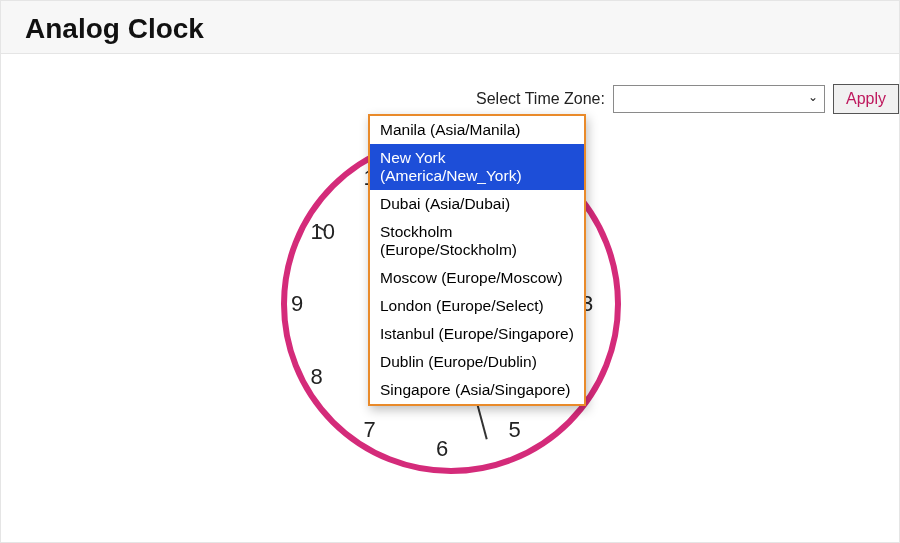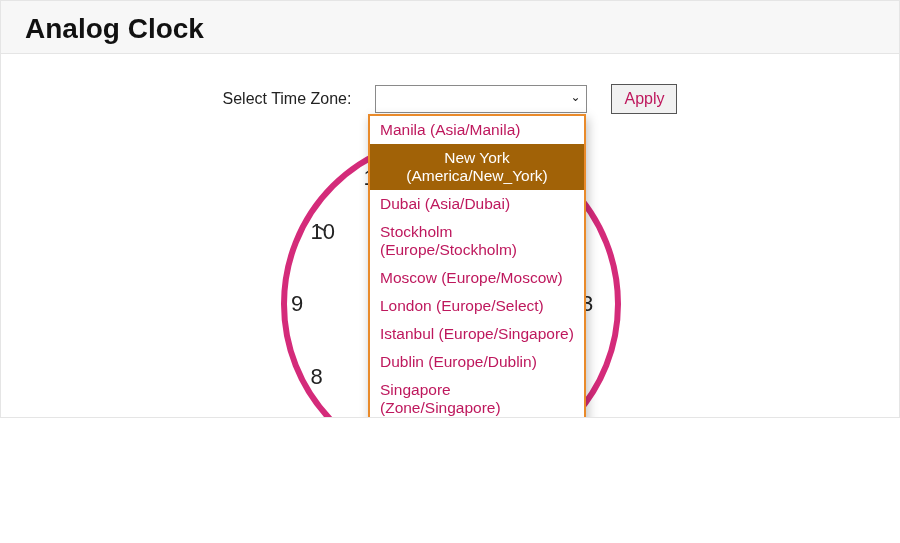--- a/index.html
+++ b/index.html
@@ -4,21 +4,21 @@
 <style>
   * { box-sizing: border-box; }
   body {
     margin: 0;
     font-family: "Segoe UI", Arial, sans-serif;
     background: #fff;
     color: #222;
   }
   .page {
     width: 900px;
-    height: 418px;
+    height: 543px;
     overflow: hidden;
     position: relative;
     border: 1px solid #e5e5e5;
   }
   .header {
     background: #f7f7f7;
     border-bottom: 1px solid #e5e5e5;
     padding: 12px 24px 8px 24px;
   }
   .header h1 {
@@ -32,22 +32,22 @@
     width: 100%;
     height: calc(100% - 58px);
   }
   .tz-row {
     position: absolute;
     top: 30px;
     left: 0;
     width: 100%;
     display: flex;
     align-items: center;
-    justify-content: center;
-    gap: 24px;
+    justify-content: flex-end;
+    gap: 8px;
     z-index: 5;
   }
   .tz-label {
     font-size: 16px;
     color: #222;
   }
   .tz-select {
     width: 212px;
     height: 28px;
     border: 1px solid #8a8a8a;
@@ -76,27 +76,26 @@
     left: 367px;
     width: 218px;
     background: #fff;
     border: 2px solid #e98a2a;
     box-shadow: 2px 4px 10px rgba(0,0,0,.25);
     z-index: 10;
   }
   .dropdown .opt {
     padding: 5px 10px;
     font-size: 15.5px;
-    color: #be185d;
+    color: #000000;
     cursor: default;
   }
   .dropdown .opt.selected {
-    background: #a16207;
+    background: #1d4ed8;
     color: #fff;
-    text-align: center;
   }
   .clock {
     position: absolute;
     left: 280px;
     top: 80px;
     width: 340px;
     height: 340px;
     border-radius: 50%;
     border: 6px solid #d42b7a;
     background: #fff;
@@ -169,21 +168,21 @@
 
     <div class="dropdown" id="dropdown">
         <div class="opt">Manila (Asia/Manila)</div>
         <div class="opt selected">New York (America/New_York)</div>
         <div class="opt">Dubai (Asia/Dubai)</div>
         <div class="opt">Stockholm (Europe/Stockholm)</div>
         <div class="opt">Moscow (Europe/Moscow)</div>
         <div class="opt">London (Europe/Select)</div>
         <div class="opt">Istanbul (Europe/Singapore)</div>
         <div class="opt">Dublin (Europe/Dublin)</div>
-        <div class="opt">Singapore (Zone/Singapore)</div>
+        <div class="opt">Singapore (Asia/Singapore)</div>
       </div>
 
     <div class="clock" id="clock">
       <div class="date-text">Fri, Oct 11, 2024</div>
       <div class="big-num">33</div>
       <div class="hand hour" id="hand-hour" style="transform: rotate(335deg);"></div>
       <div class="hand min" id="hand-min" style="transform: rotate(20deg);"></div>
       <div class="hand sec" id="hand-sec" style="transform: rotate(165deg);"></div>
     <div class="numeral" style="left: 164px; top: 19px;">12</div>
         <div class="numeral" style="left: 236.5px; top: 38.4263px;">1</div>

